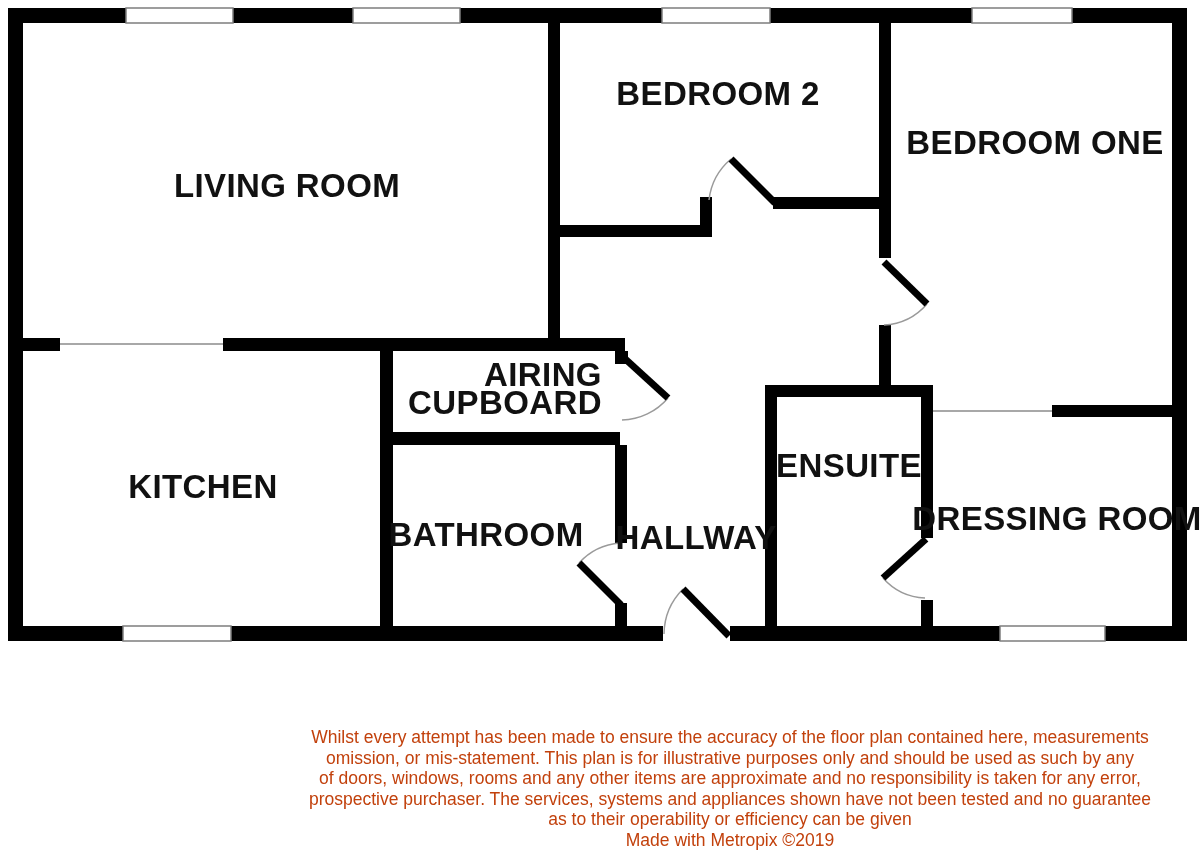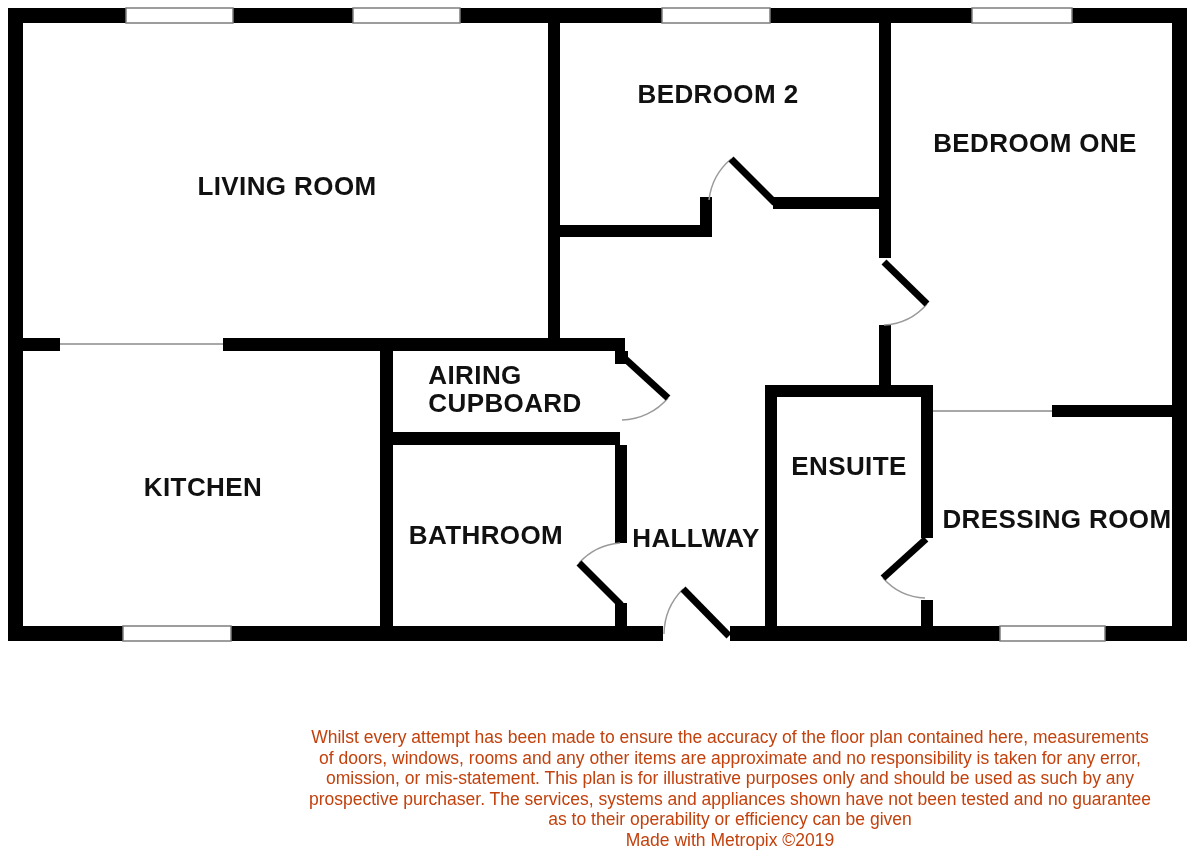--- a/index.html
+++ b/index.html
@@ -20,26 +20,26 @@
     background: #ffffff;
   }
   .plan-svg {
     position: absolute;
     left: 0;
     top: 0;
   }
   .room-label {
     position: absolute;
     transform: translate(-50%, -50%);
-    font-size: 26px;
+    font-size: 33px;
     font-weight: 700;
     letter-spacing: 0.4px;
     color: #111111;
     white-space: nowrap;
-    text-align: left;
+    text-align: right;
   }
   .room-label.two-line {
     line-height: 28px;
   }
   .disclaimer {
     position: absolute;
     left: 730px;
     top: 727px;
     transform: translateX(-50%);
     text-align: center;
@@ -147,20 +147,20 @@
   <div class="room-label" style="left:486px;  top:535px;">BATHROOM</div>
 
   <div class="room-label" style="left:696px;  top:502px;margin-top:36px;">HALLWAY</div>
 
   <div class="room-label" style="left:849px;  top:466px;">ENSUITE</div>
 
   <div class="room-label" style="left:1057px; top:519px;">DRESSING ROOM</div>
 
   <div class="disclaimer">
     <div>Whilst every attempt has been made to ensure the accuracy of the floor plan contained here, measurements</div>
+    <div>omission, or mis-statement. This plan is for illustrative purposes only and should be used as such by any</div>
     <div>of doors, windows, rooms and any other items are approximate and no responsibility is taken for any error,</div>
-    <div>omission, or mis-statement. This plan is for illustrative purposes only and should be used as such by any</div>
     <div>prospective purchaser. The services, systems and appliances shown have not been tested and no guarantee</div>
     <div>as to their operability or efficiency can be given</div>
     <div>Made with Metropix ©2019</div>
   </div>
 
 </div>
 
 </body></html>

